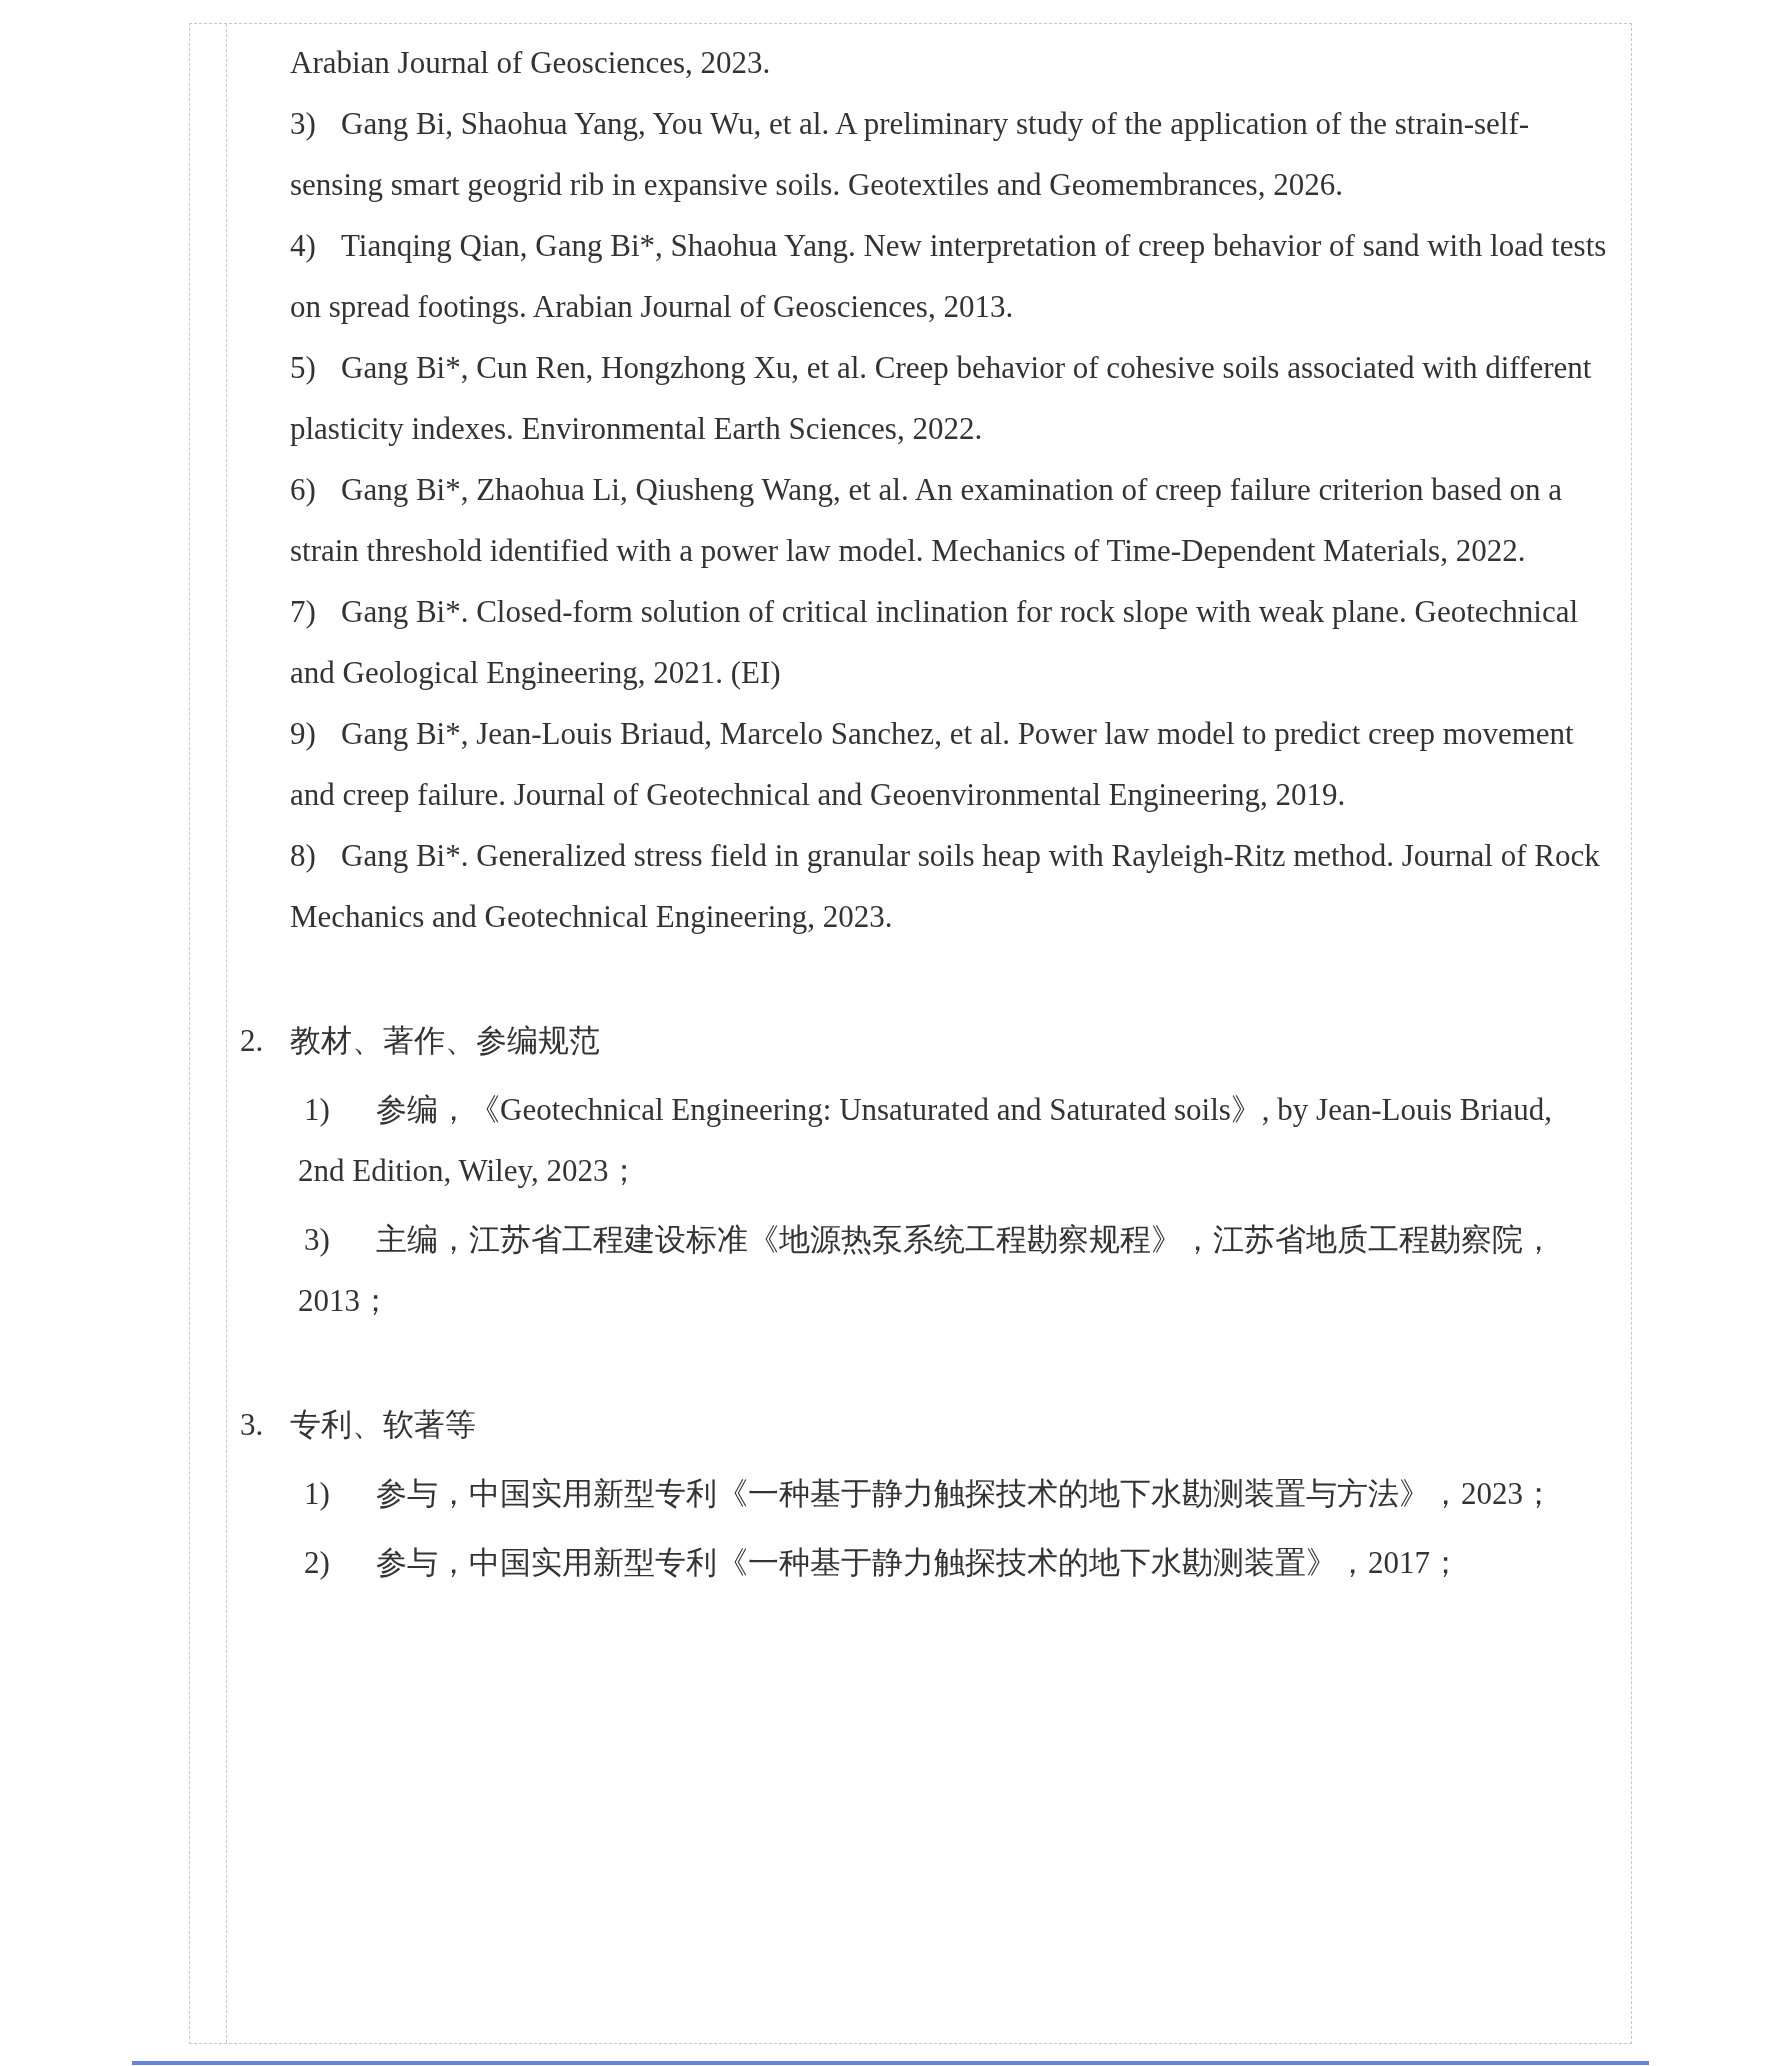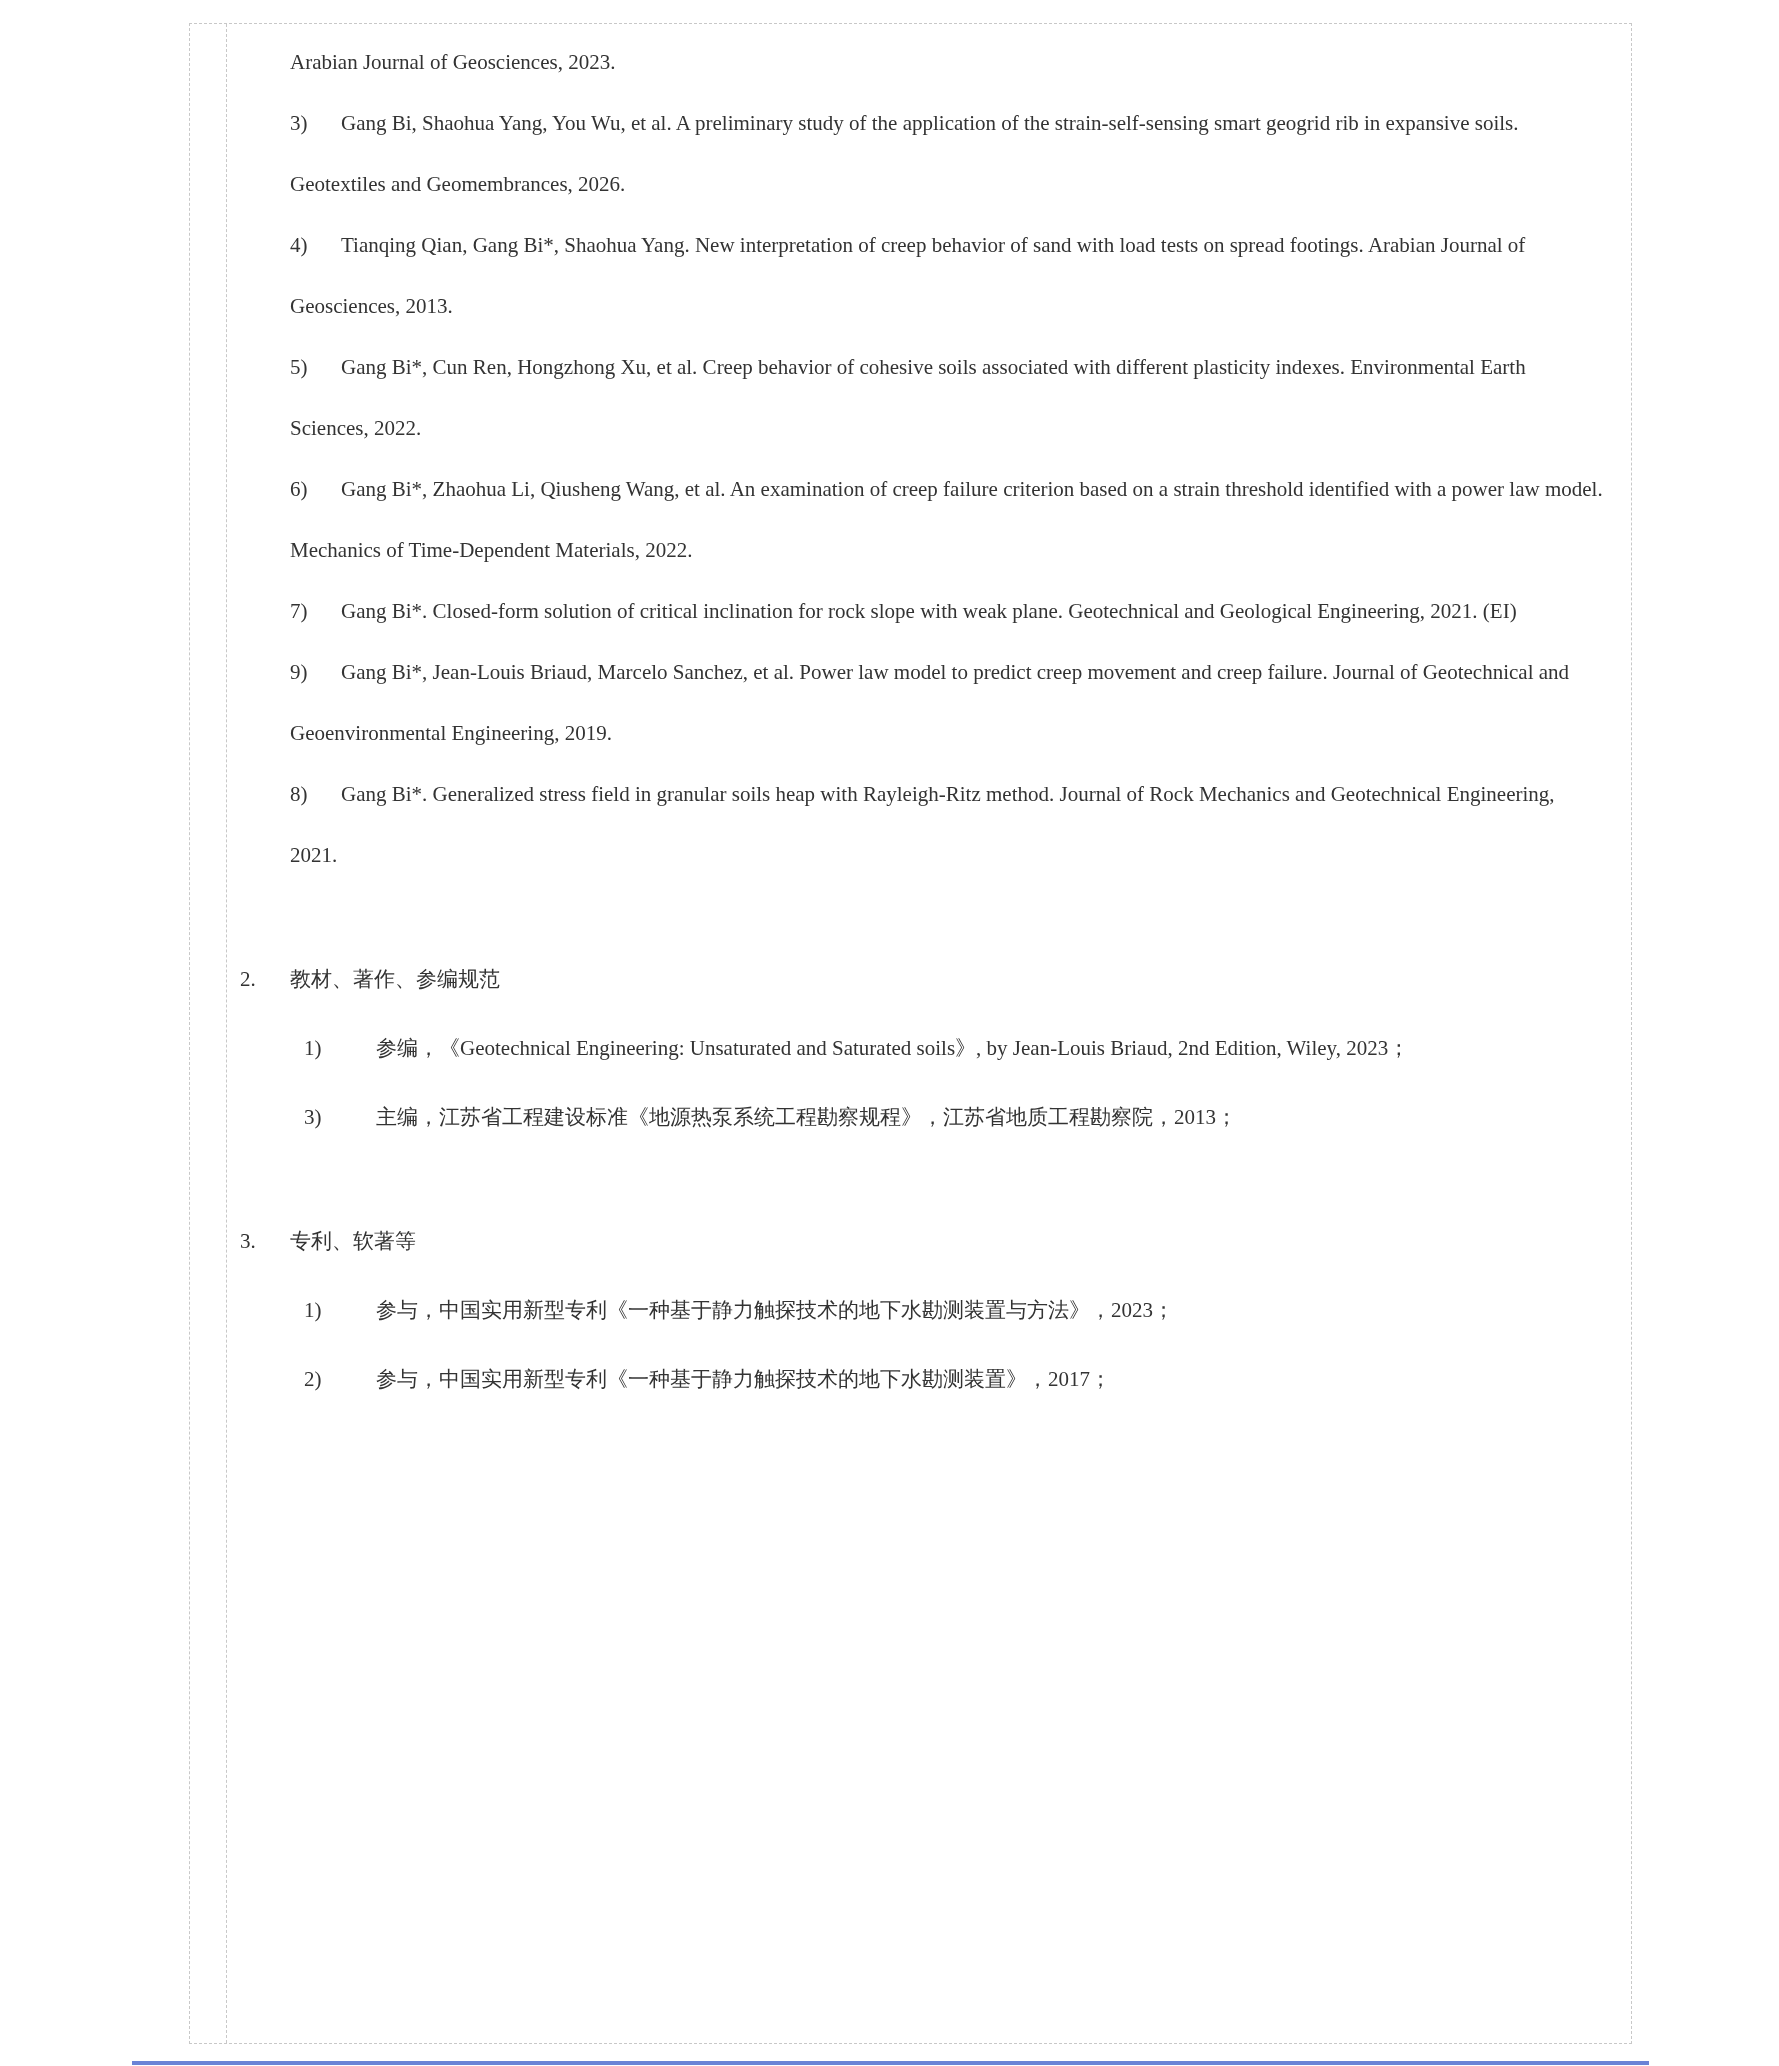--- a/index.html
+++ b/index.html
@@ -15,21 +15,21 @@
     align-items:stretch;
   }
   .gutter-col {
     width:37px;
     border-right:0.9px dashed #c8c8c8;
     flex:0 0 auto;
   }
   .content-col {
     flex:1 1 auto;
     padding:8.7px 24px 0 63px;
-    font-size:21px;
+    font-size:31px;
     line-height:61px;
     overflow:hidden;
   }
 
   p.pub { margin:0; text-align:left; }
   .pnum { display:inline-block; min-width:51px; }
 
   .sec-heading { margin-top:63px; margin-left:-50px; }
   .snum { display:inline-block; width:50px; }
 
@@ -51,21 +51,21 @@
   <div class="content-col">
 
     <p class="pub"><span>Arabian Journal of Geosciences, 2023.</span></p>
 
     <p class="pub"><span class="pnum">3)</span><span>Gang Bi, Shaohua Yang, You Wu, et al. A preliminary study of the application of the strain-self-sensing smart geogrid rib in expansive soils. Geotextiles and Geomembrances, 2026.</span></p>
     <p class="pub"><span class="pnum">4)</span><span>Tianqing Qian, Gang Bi*, Shaohua Yang. New interpretation of creep behavior of sand with load tests on spread footings. Arabian Journal of Geosciences, 2013.</span></p>
     <p class="pub"><span class="pnum">5)</span><span>Gang Bi*, Cun Ren, Hongzhong Xu, et al. Creep behavior of cohesive soils associated with different plasticity indexes. Environmental Earth Sciences, 2022.</span></p>
     <p class="pub"><span class="pnum">6)</span><span>Gang Bi*, Zhaohua Li, Qiusheng Wang, et al. An examination of creep failure criterion based on a strain threshold identified with a power law model. Mechanics of Time-Dependent Materials, 2022.</span></p>
     <p class="pub"><span class="pnum">7)</span><span>Gang Bi*. Closed-form solution of critical inclination for rock slope with weak plane. Geotechnical and Geological Engineering, 2021. (EI)</span></p>
     <p class="pub"><span class="pnum">9)</span><span>Gang Bi*, Jean-Louis Briaud, Marcelo Sanchez, et al. Power law model to predict creep movement and creep failure. Journal of Geotechnical and Geoenvironmental Engineering, 2019.</span></p>
-    <p class="pub"><span class="pnum">8)</span><span>Gang Bi*. Generalized stress field in granular soils heap with Rayleigh-Ritz method. Journal of Rock Mechanics and Geotechnical Engineering, 2021.</span></p>
+    <p class="pub"><span class="pnum">8)</span><span>Gang Bi*. Generalized stress field in granular soils heap with Rayleigh-Ritz method. Journal of Rock Mechanics and Geotechnical Engineering, 2023.</span></p>
 
     <div class="section">
       <div class="sec-heading"><span class="snum">2.</span><span class="stitle">教材、著作、参编规范</span></div>
       <p class="sub"><span class="subnum">1)</span><span>参编，《Geotechnical Engineering: Unsaturated and Saturated soils》, by Jean-Louis Briaud, 2nd Edition, Wiley, 2023；</span></p>
       <p class="sub"><span class="subnum">3)</span><span>主编，江苏省工程建设标准《地源热泵系统工程勘察规程》，江苏省地质工程勘察院，2013；</span></p>
     </div>
 
     <div class="section">
       <div class="sec-heading"><span class="snum">3.</span><span class="stitle">专利、软著等</span></div>
       <p class="sub"><span class="subnum">1)</span><span>参与，中国实用新型专利《一种基于静力触探技术的地下水勘测装置与方法》，2023；</span></p>

